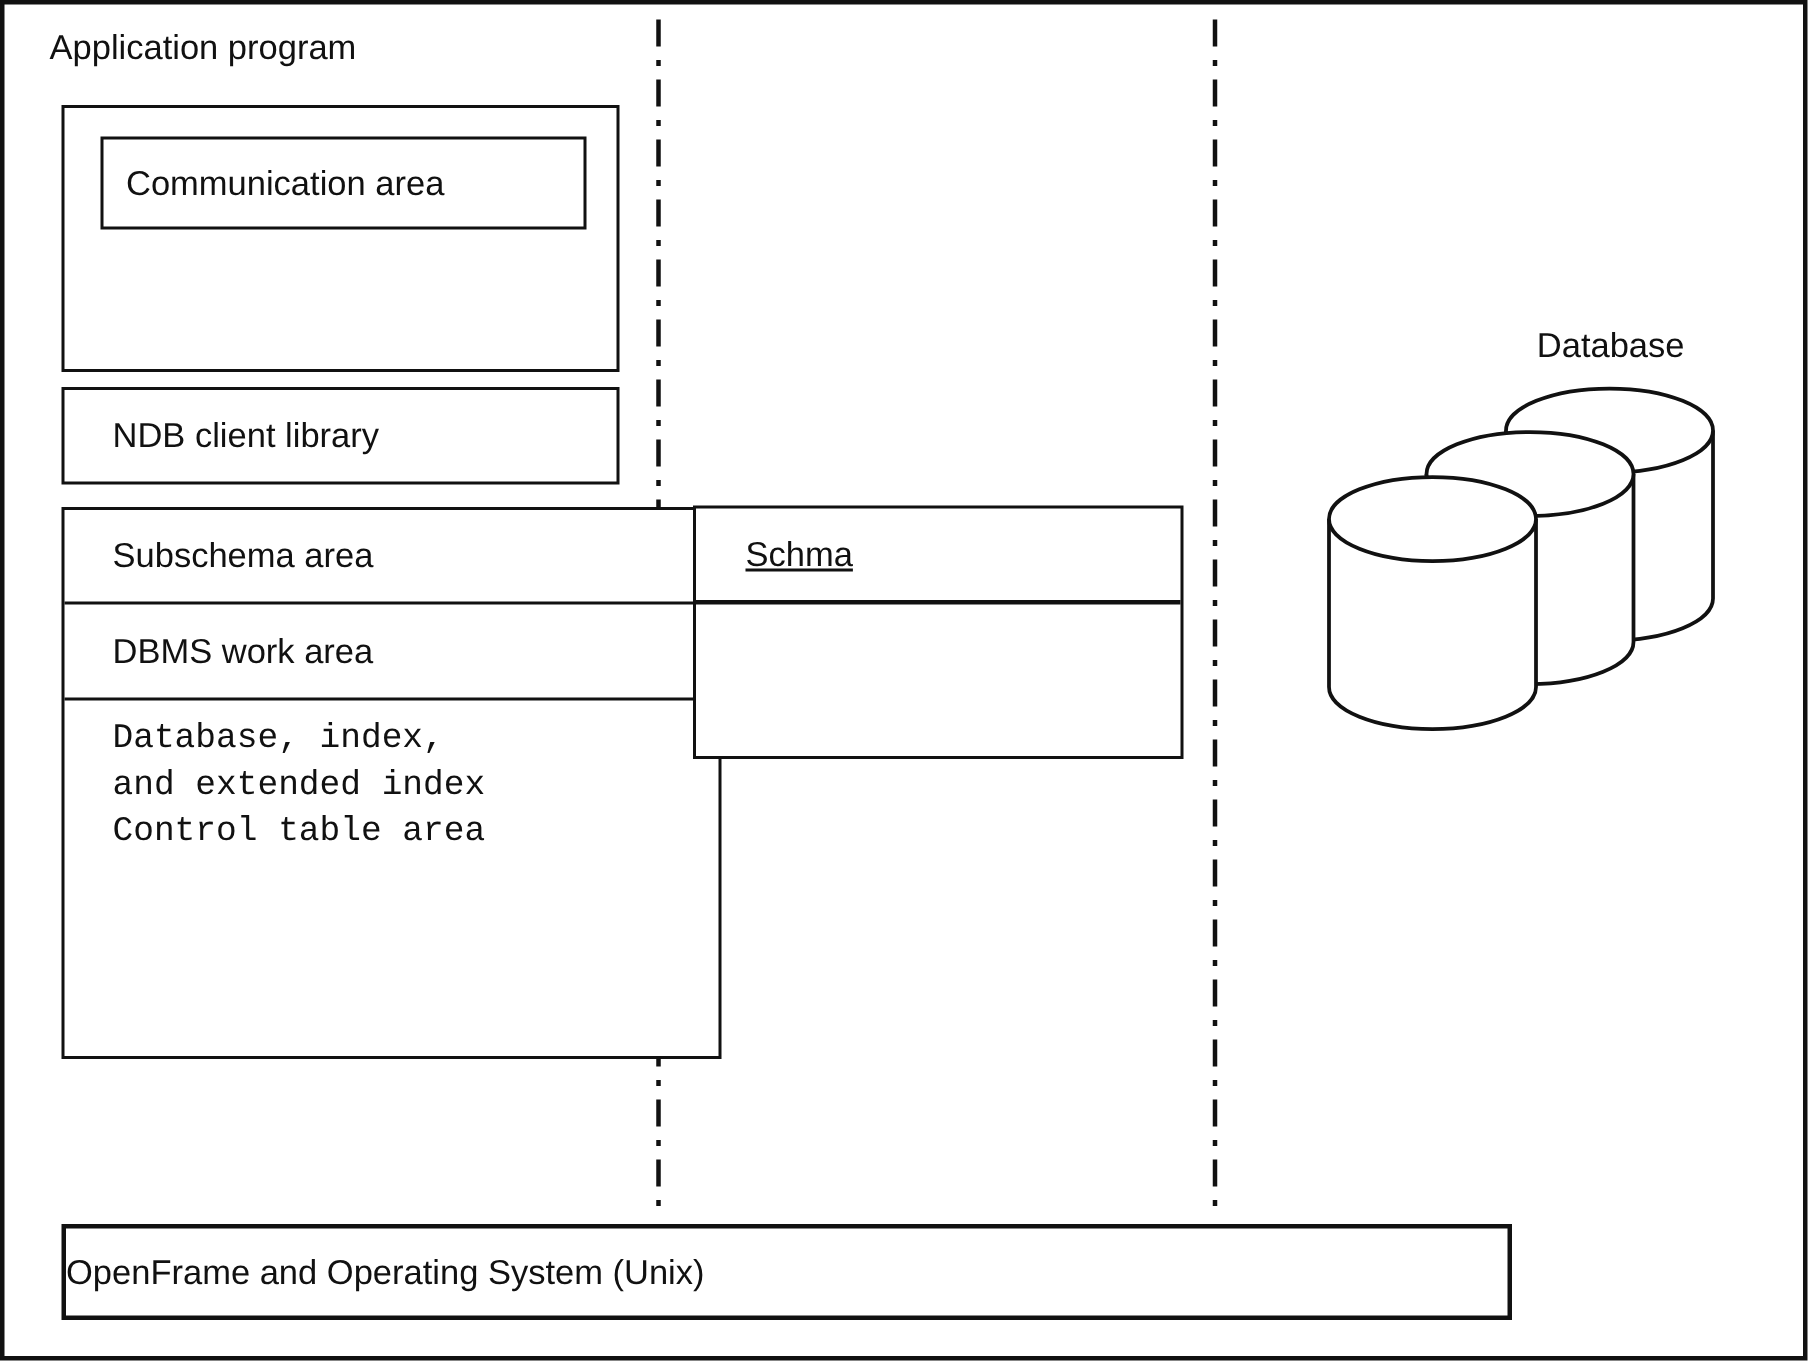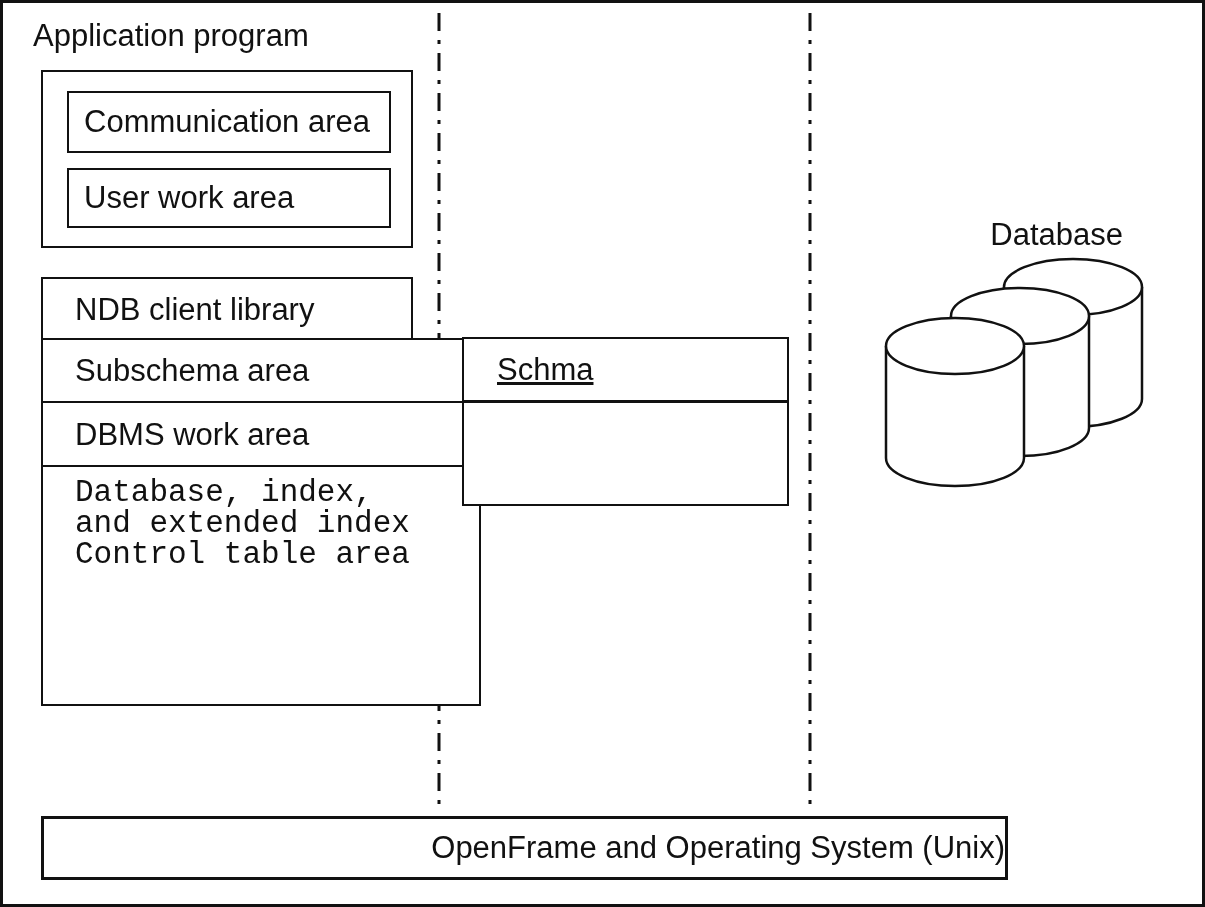--- a/index.html
+++ b/index.html
@@ -12,21 +12,21 @@
     font-family:"Liberation Sans", sans-serif;
     color:var(--ink);
   }
   .canvas{
     position:relative;
     width:1205px;
     height:907px;
     background:var(--bg);
     border:3px solid var(--ink);
     overflow:hidden;
-    font-size:31px;
+    font-size:23px;
   }
   .layer-svg{
     position:absolute;
     inset:0;
     width:1205px;
     height:907px;
   }
   .label{
     position:absolute;
     white-space:nowrap;
@@ -57,21 +57,21 @@
     left:24px;
     width:324px;
     display:flex;
     align-items:center;
     padding-left:15px;
   }
   .comm-box{ top:19px; height:62px; }
   .uwa-box{ top:96px; height:60px; }
   .ndb-box{
     left:38px; top:255px; width:372px; height:65px;
-    display:flex; align-items:center; padding-left:32px;margin-top:19px;
+    display:flex; align-items:center; padding-left:32px;
   }
   .stack-box{
     left:38px; top:335px; width:440px; height:368px;
     display:flex; flex-direction:column;
   }
   .stack-row{
     display:flex;
     align-items:center;
     padding-left:32px;
     border-top:2px solid var(--ink);
@@ -100,21 +100,21 @@
     align-items:center;
     padding-left:24px;
     white-space:pre-line;
     line-height:31px;
   }
   .os-bar{
     left:38px; top:813px; width:967px; height:64px;
     border-width:3px;
     display:flex;
     align-items:center;
-    justify-content:flex-end;
+    justify-content:flex-start;
   }
 </style>
 </head>
 <body>
 
 <div class="canvas">
 
   <svg class="layer-svg" viewBox="0 0 1205 907">
     <g>
       <line x1="436" y1="10" x2="436" y2="802" stroke="#111111" stroke-width="3" stroke-dasharray="18 9 4 9"></line>
@@ -134,23 +134,20 @@
       <ellipse cx="952" cy="343" rx="69" ry="28"></ellipse>
     </g>
   </svg>
 
   <div class="label title-label">Application program</div>
 
   <div class="box app-box">
     <div class="inner-box comm-box">
       <span>Communication area</span>
     </div>
-    <div class="inner-box uwa-box">
-      <span>User work area</span>
-    </div>
   </div>
 
   <div class="box ndb-box">
     <span>NDB client library</span>
   </div>
 
   <div class="box stack-box">
     <div class="stack-row row-h61">Subschema area</div>
     <div class="stack-row row-h64">DBMS work area</div>
     <div class="stack-row row-h114">Database, index,

